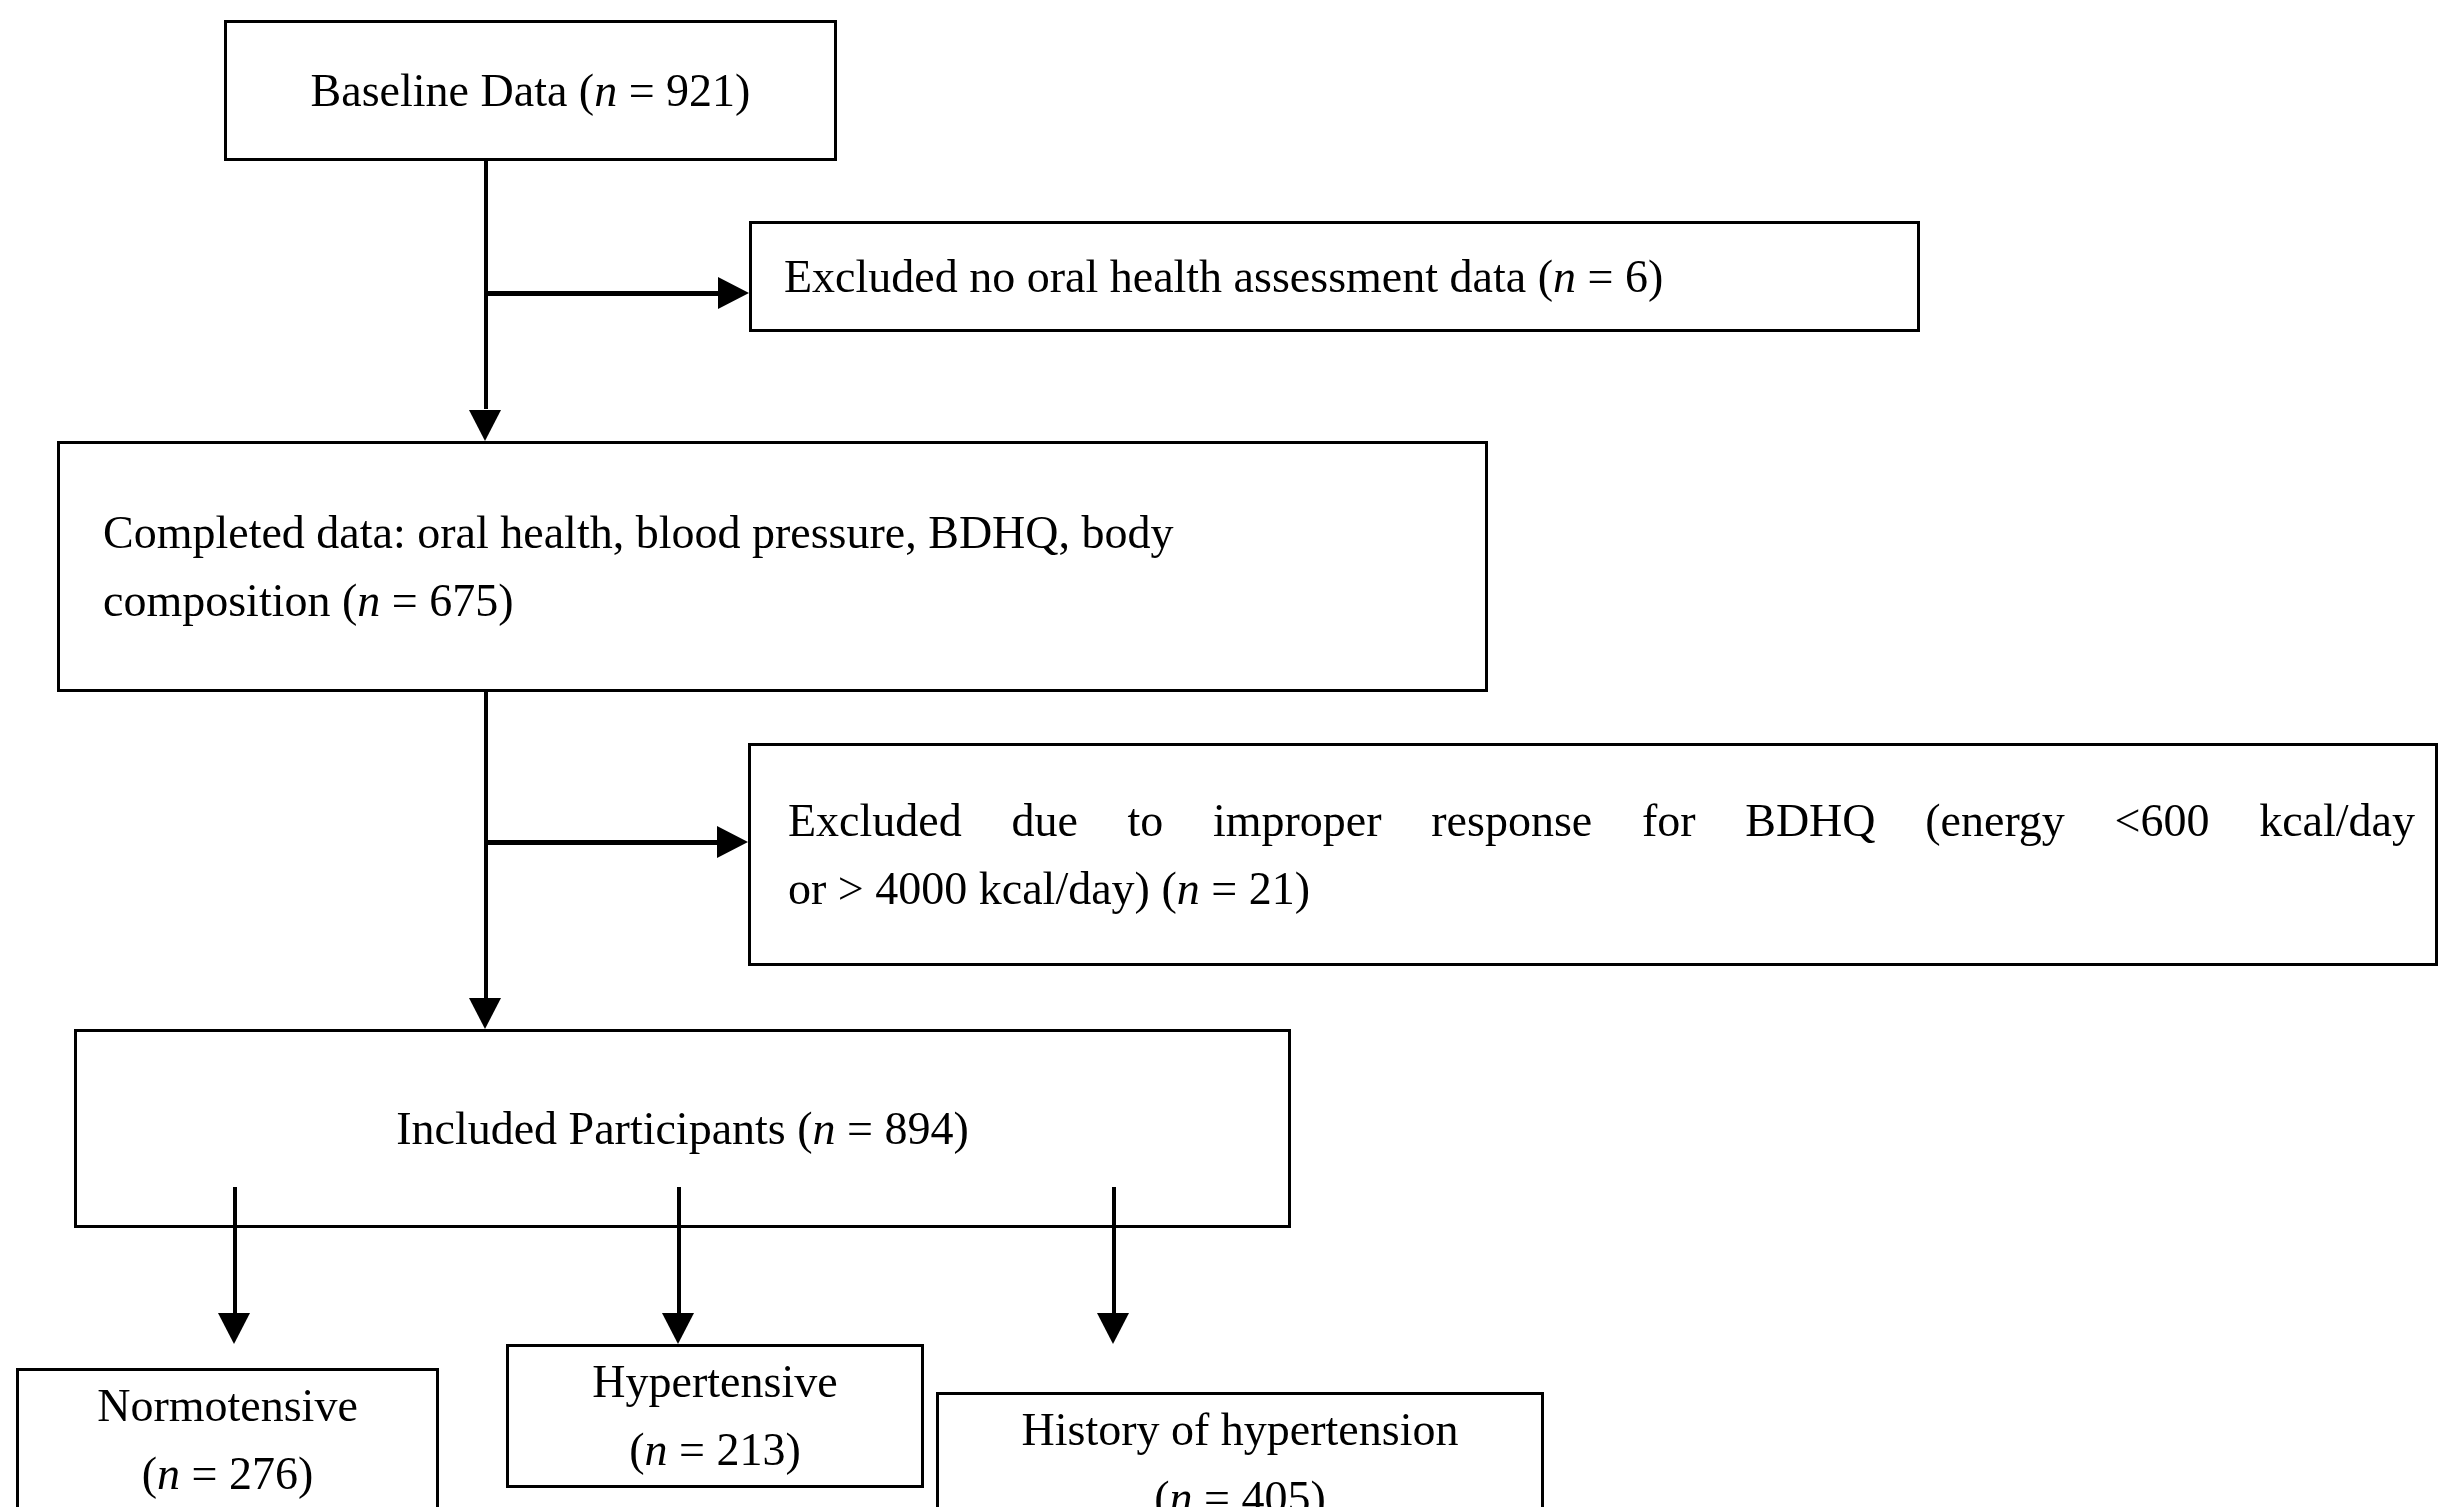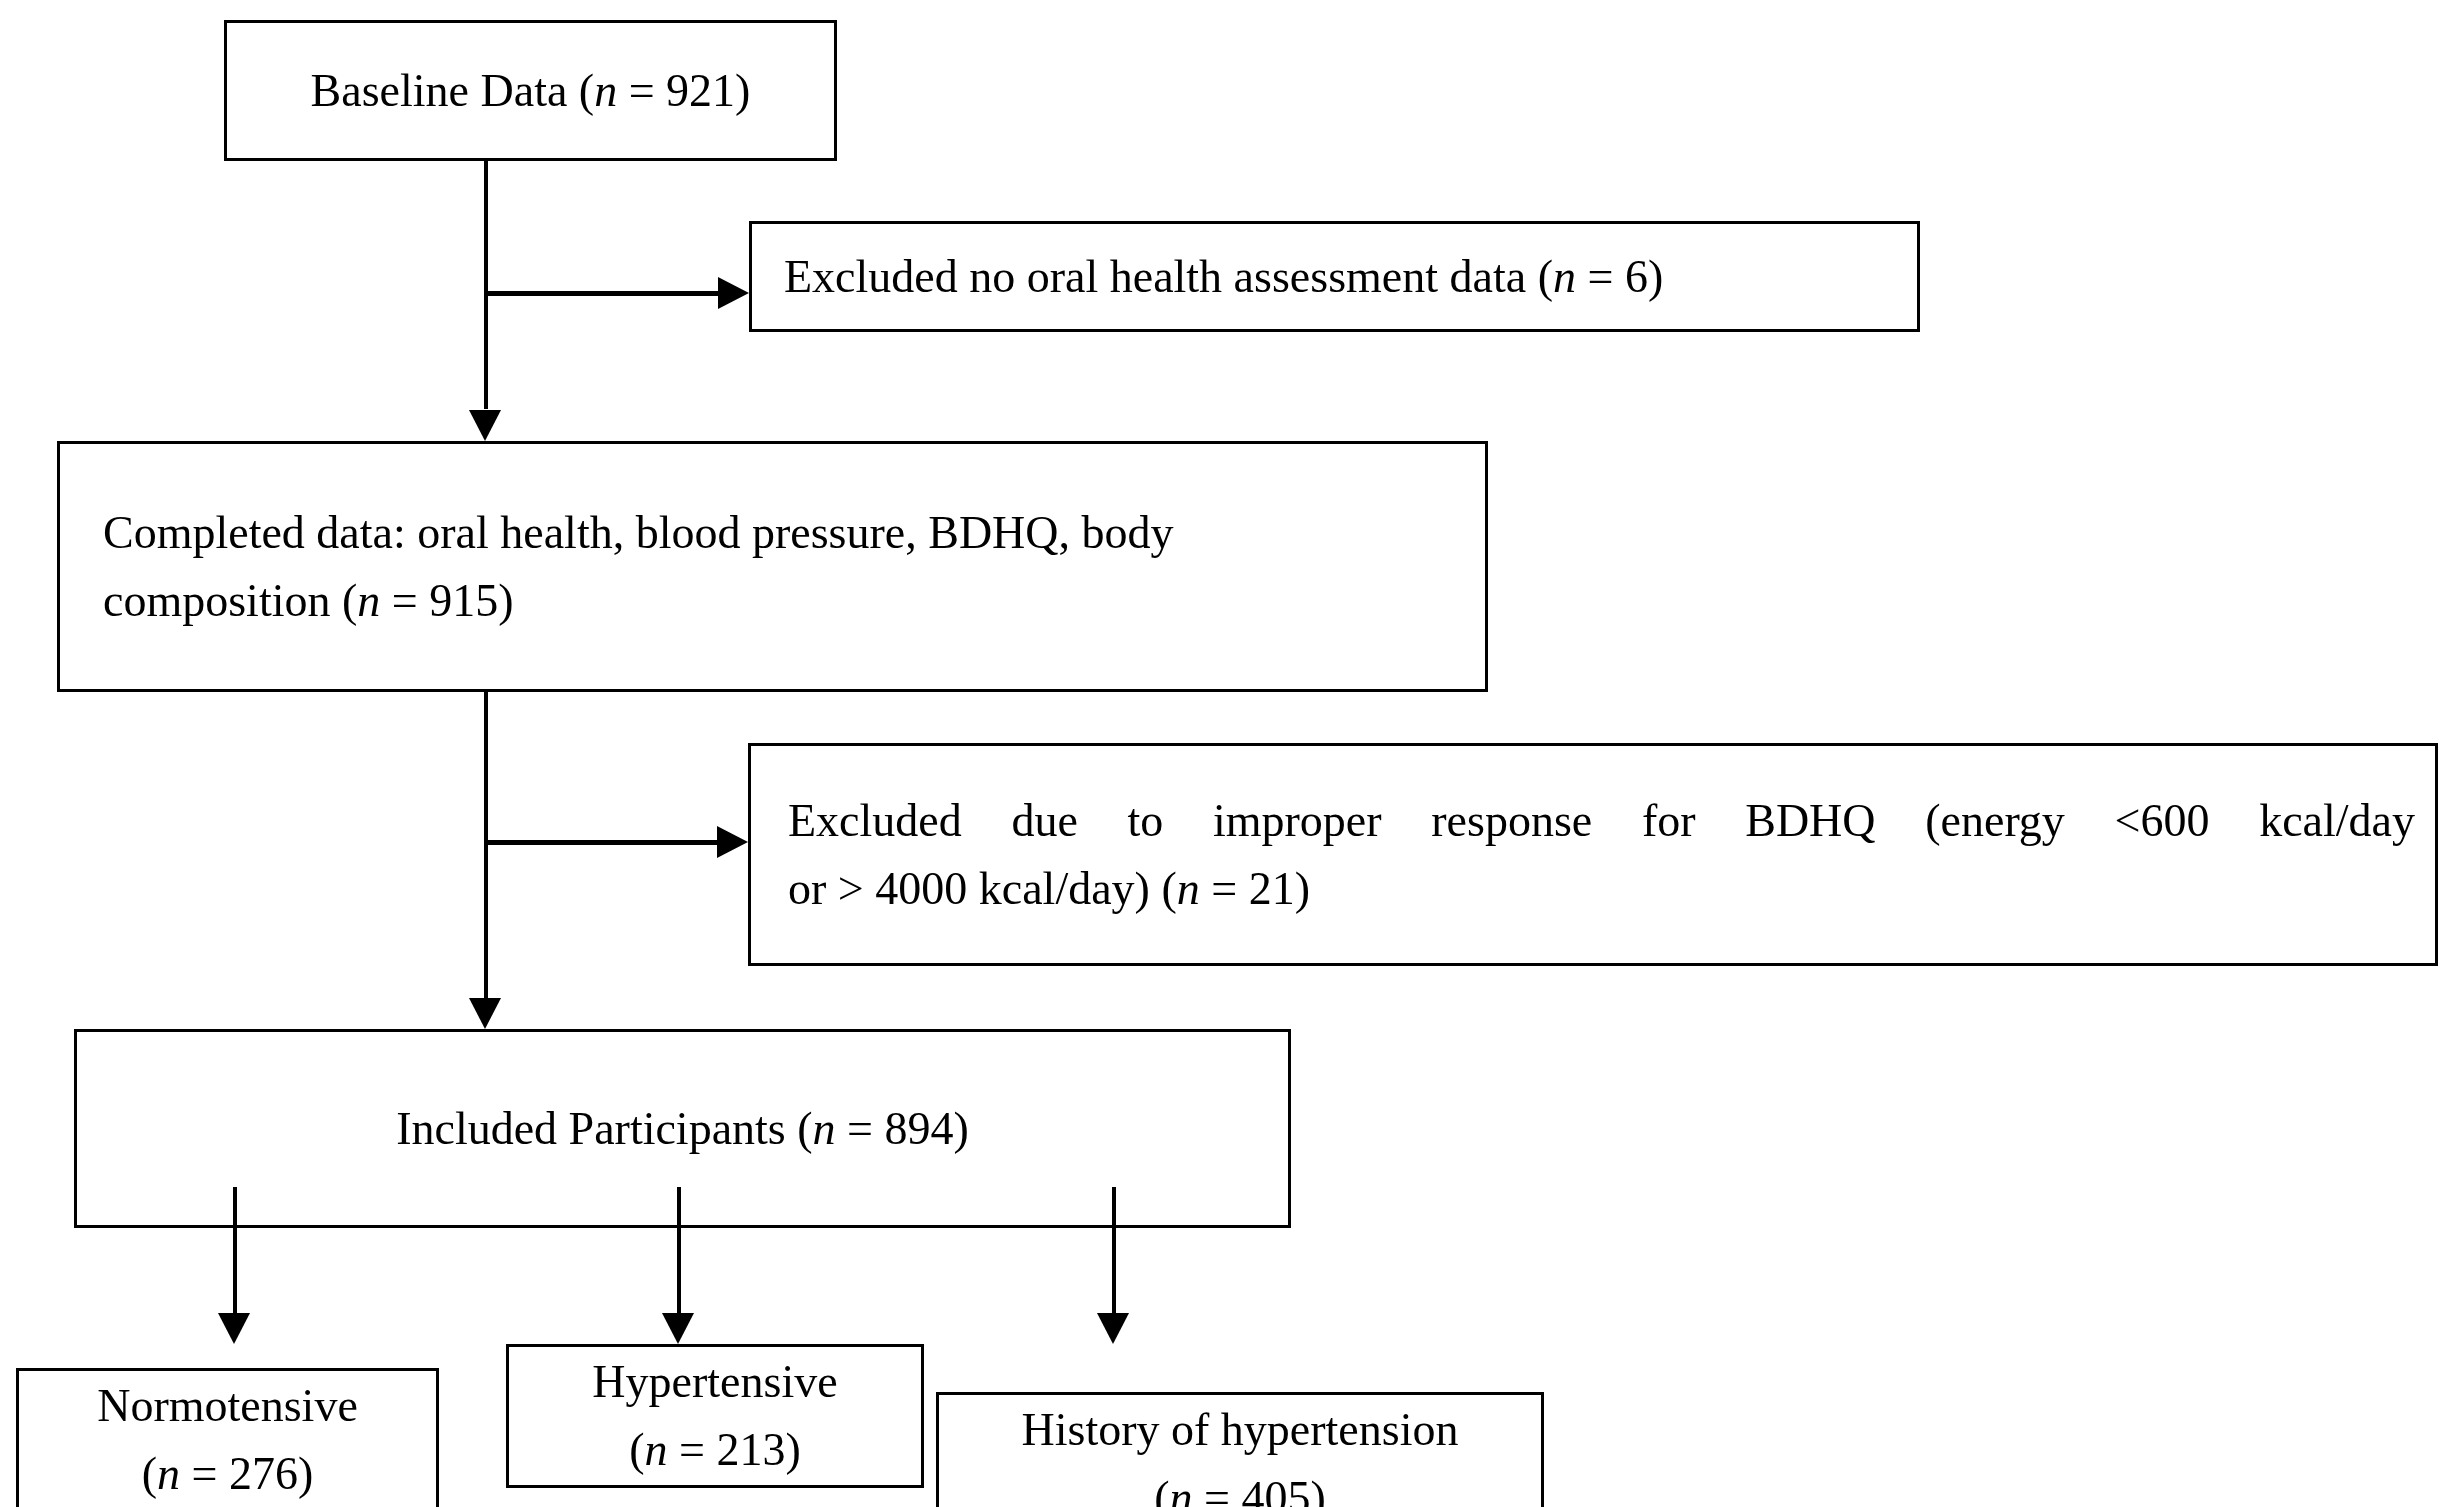--- a/index.html
+++ b/index.html
@@ -64,21 +64,21 @@
   <div class="box l" style="left:749px; top:221px; width:1171px; height:111px; padding-left:32px;">
     <div class="lines">
       <span>Excluded no oral health assessment data (</span><span class="nv">n</span><span> = 6)</span>
     </div>
   </div>
 
   <div class="box l" style="left:57px; top:441px; width:1431px; height:251px; padding-left:43px; padding-right:25px;">
     <div class="lines">
       <div>Completed data: oral health, blood pressure, BDHQ, body</div>
       <div>
-        <span>composition (</span><span class="nv">n</span><span> = 915)</span>
+        <span>composition (</span><span class="nv">n</span><span> = 675)</span>
       </div>
     </div>
   </div>
 
   <div class="shaft" style="left:484px; top:691px; width:3.7px; height:307px;"></div>
   <div class="ah-d" style="left:469px; top:998px;"></div>
 
   <div class="shaft" style="left:486px; top:840px; width:231px; height:5px;"></div>
   <div class="ah-r" style="left:717px; top:826px;"></div>
 

